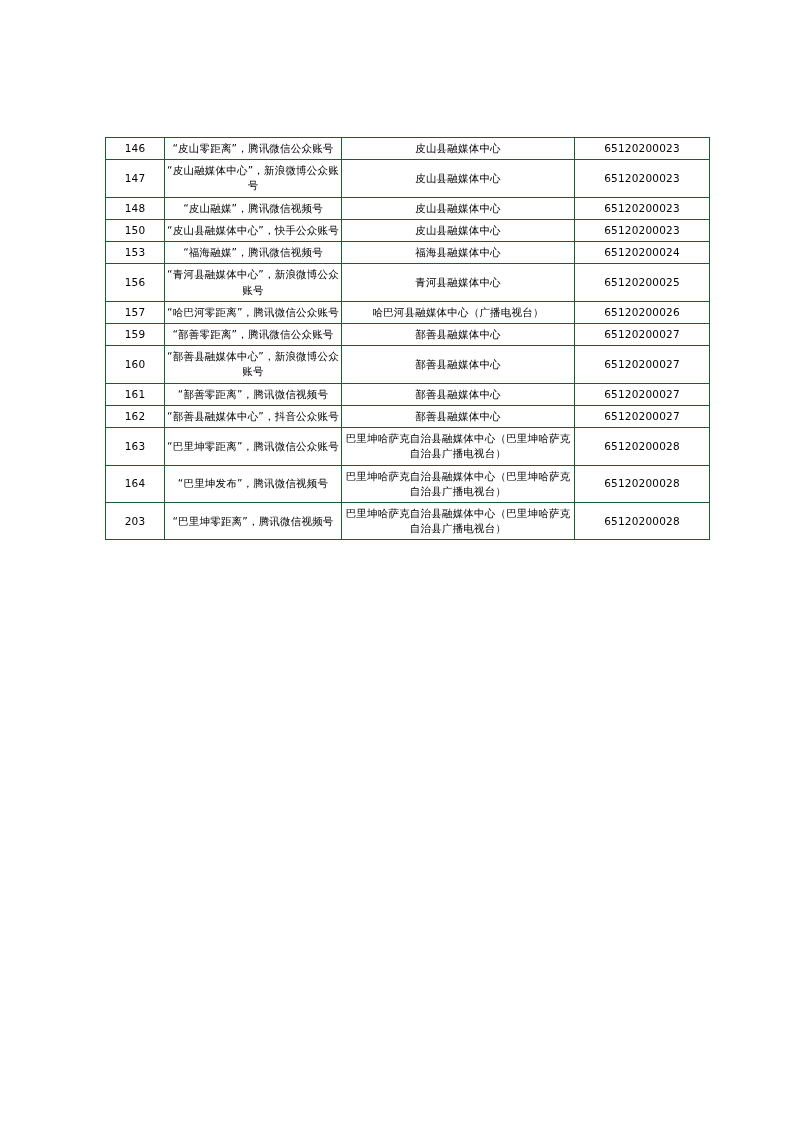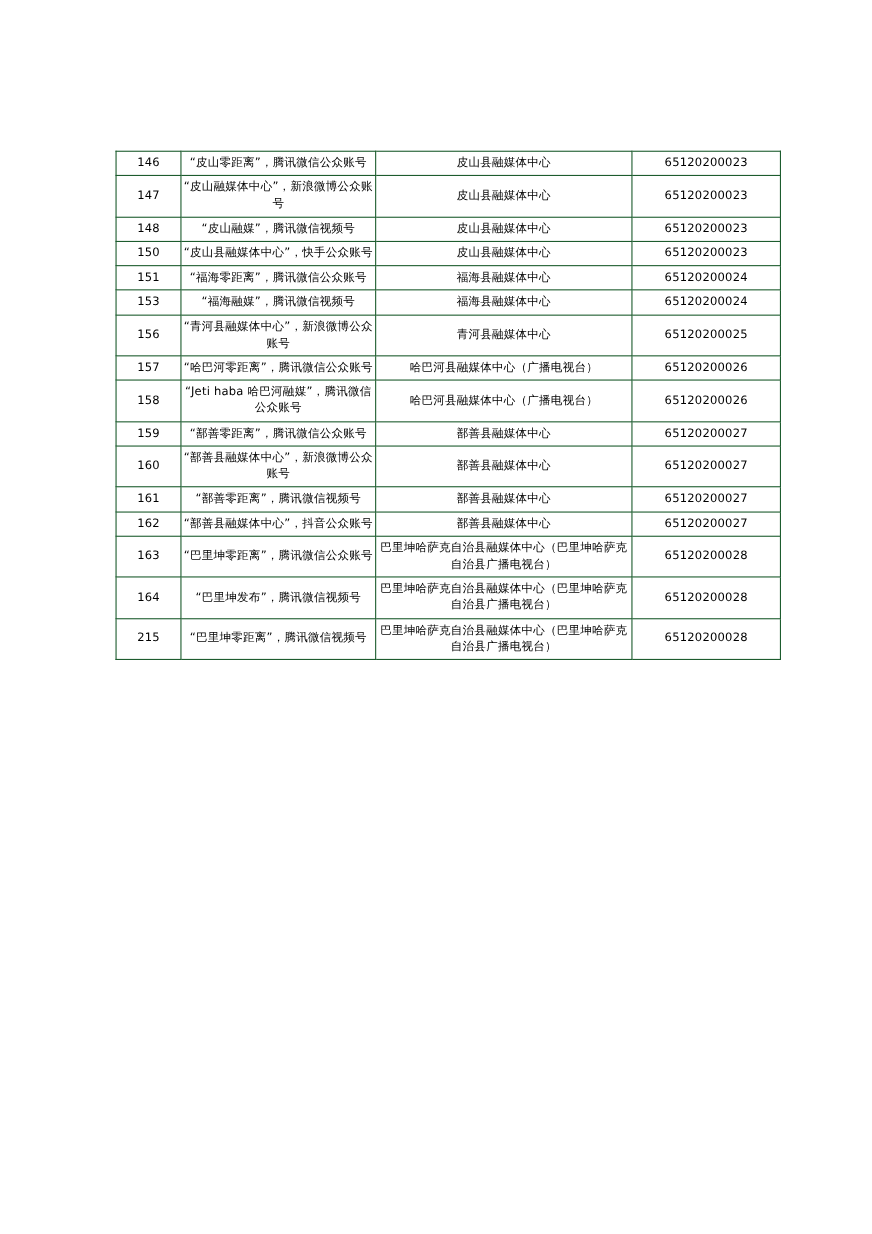--- a/index.html
+++ b/index.html
@@ -86,46 +86,34 @@
             <td class="col-org">皮山县融媒体中心</td>
             <td class="col-code">65120200023</td>
           </tr>
           <tr>
             <td class="col-no">150</td>
             <td class="col-name">“皮山县融媒体中心”，快手公众账号</td>
             <td class="col-org">皮山县融媒体中心</td>
             <td class="col-code">65120200023</td>
           </tr>
           <tr>
-            <td class="col-no">151</td>
-            <td class="col-name">“福海零距离”，腾讯微信公众账号</td>
-            <td class="col-org">福海县融媒体中心</td>
-            <td class="col-code">65120200024</td>
-          </tr>
-          <tr>
             <td class="col-no">153</td>
             <td class="col-name">“福海融媒”，腾讯微信视频号</td>
             <td class="col-org">福海县融媒体中心</td>
             <td class="col-code">65120200024</td>
           </tr>
           <tr>
             <td class="col-no">156</td>
             <td class="col-name">“青河县融媒体中心”，新浪微博公众账号</td>
             <td class="col-org">青河县融媒体中心</td>
             <td class="col-code">65120200025</td>
           </tr>
           <tr>
             <td class="col-no">157</td>
             <td class="col-name">“哈巴河零距离”，腾讯微信公众账号</td>
-            <td class="col-org">哈巴河县融媒体中心（广播电视台）</td>
-            <td class="col-code">65120200026</td>
-          </tr>
-          <tr>
-            <td class="col-no">158</td>
-            <td class="col-name">“Jeti haba 哈巴河融媒”，腾讯微信公众账号</td>
             <td class="col-org">哈巴河县融媒体中心（广播电视台）</td>
             <td class="col-code">65120200026</td>
           </tr>
           <tr>
             <td class="col-no">159</td>
             <td class="col-name">“鄯善零距离”，腾讯微信公众账号</td>
             <td class="col-org">鄯善县融媒体中心</td>
             <td class="col-code">65120200027</td>
           </tr>
           <tr>
@@ -152,21 +140,21 @@
             <td class="col-org">巴里坤哈萨克自治县融媒体中心（巴里坤哈萨克自治县广播电视台）</td>
             <td class="col-code">65120200028</td>
           </tr>
           <tr>
             <td class="col-no">164</td>
             <td class="col-name">“巴里坤发布”，腾讯微信视频号</td>
             <td class="col-org">巴里坤哈萨克自治县融媒体中心（巴里坤哈萨克自治县广播电视台）</td>
             <td class="col-code">65120200028</td>
           </tr>
           <tr>
-            <td class="col-no">215</td>
+            <td class="col-no">203</td>
             <td class="col-name">“巴里坤零距离”，腾讯微信视频号</td>
             <td class="col-org">巴里坤哈萨克自治县融媒体中心（巴里坤哈萨克自治县广播电视台）</td>
             <td class="col-code">65120200028</td>
           </tr>
         </tbody>
     </table>
   </div>
 </div>
 
 </body></html>

